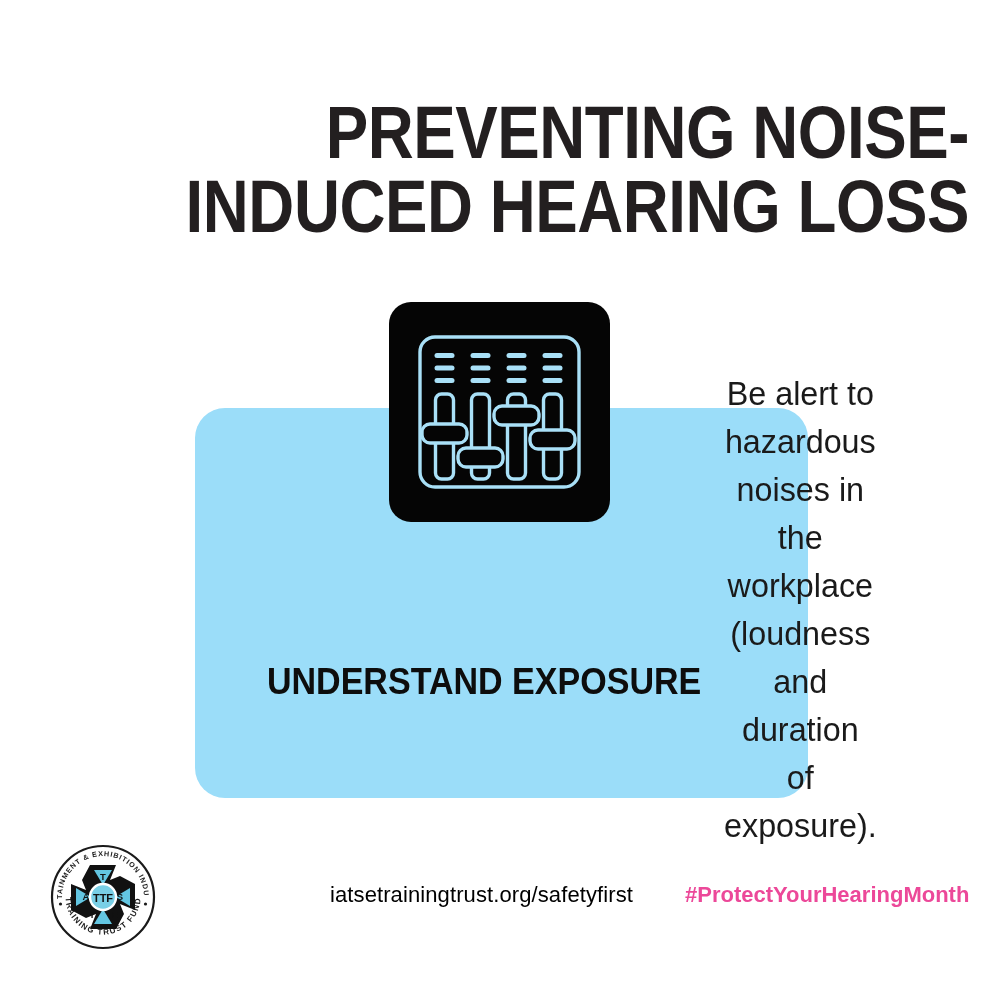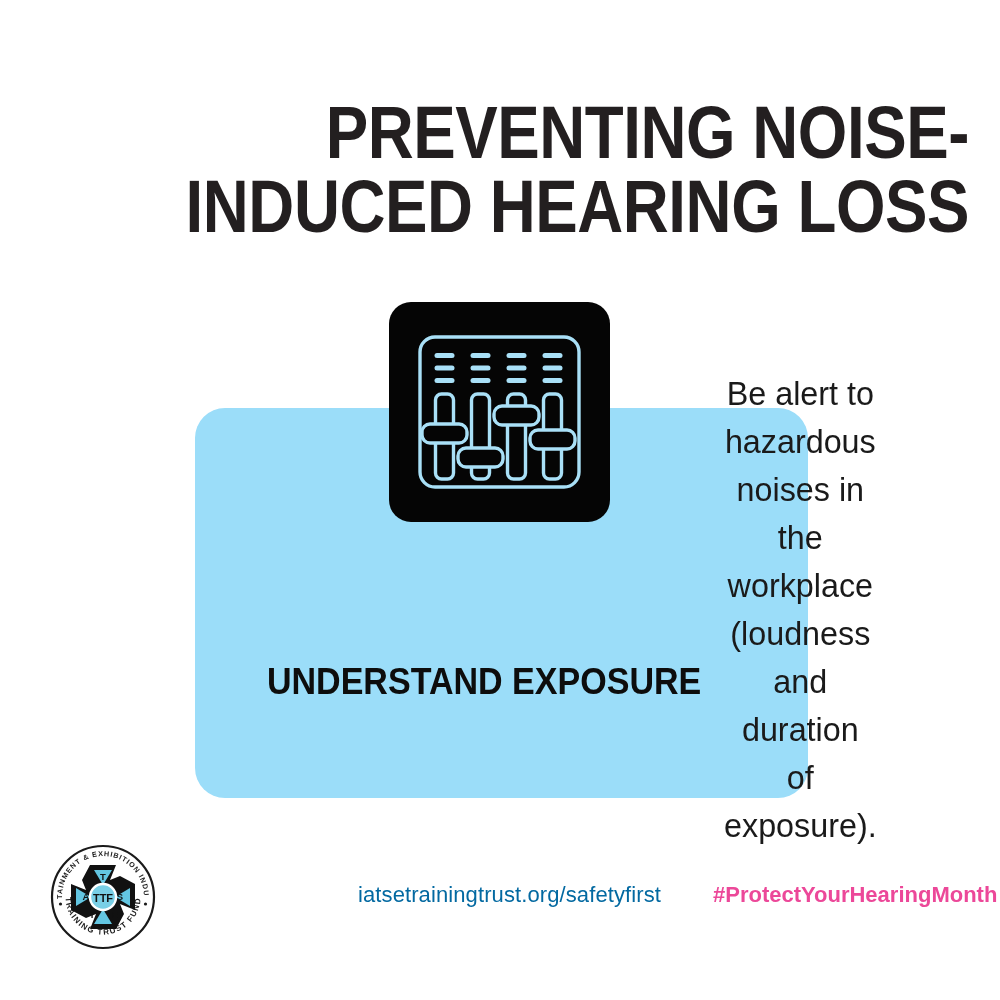--- a/index.html
+++ b/index.html
@@ -125,24 +125,23 @@
     top: 44px;
     width: 630px;
     display: flex;
     align-items: baseline;
     gap: 52px;
   }
   .footer-url {
     font-family: "Liberation Sans Narrow", "Liberation Sans", sans-serif;
     font-weight: 400;
     font-size: 22px;
-    color: #0369a1;
+    color: #000000;
     letter-spacing: 0.1px;
     white-space: nowrap;
-    margin-left: 28px;
   }
   .footer-hashtag {
     font-family: "Liberation Sans Narrow", "Liberation Sans", sans-serif;
     font-weight: 700;
     font-size: 22px;
     color: #ec4899;
     letter-spacing: 0px;
     white-space: nowrap;
   }
 </style>

